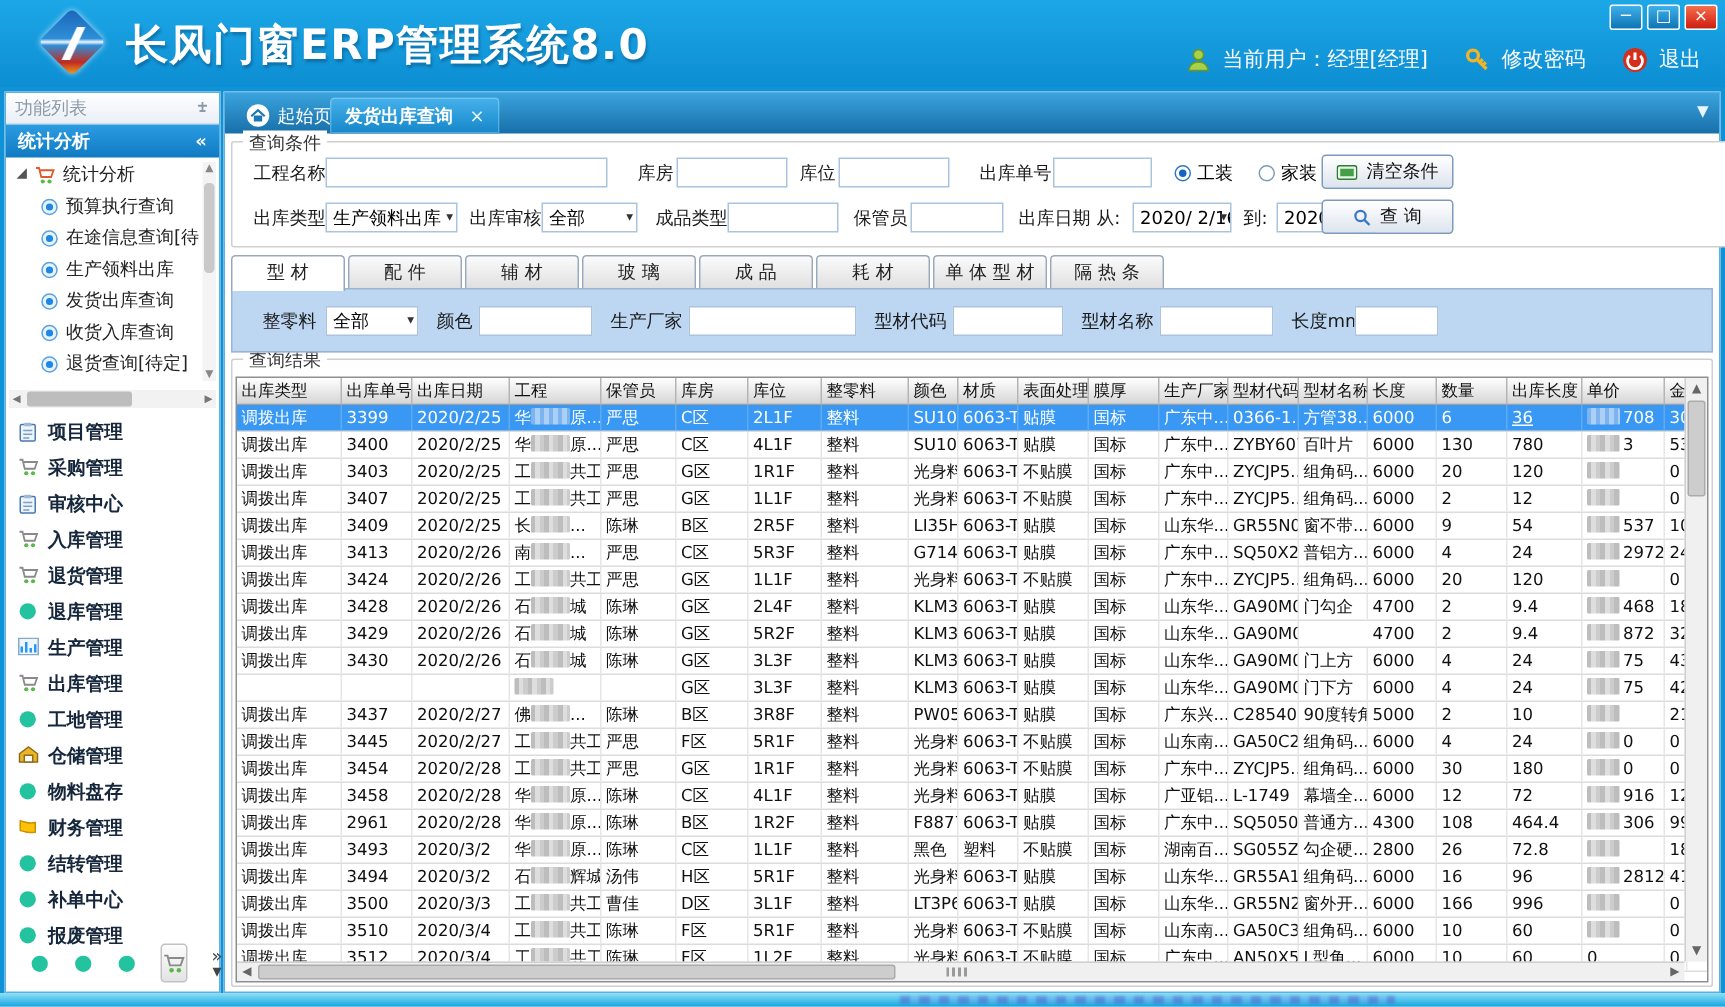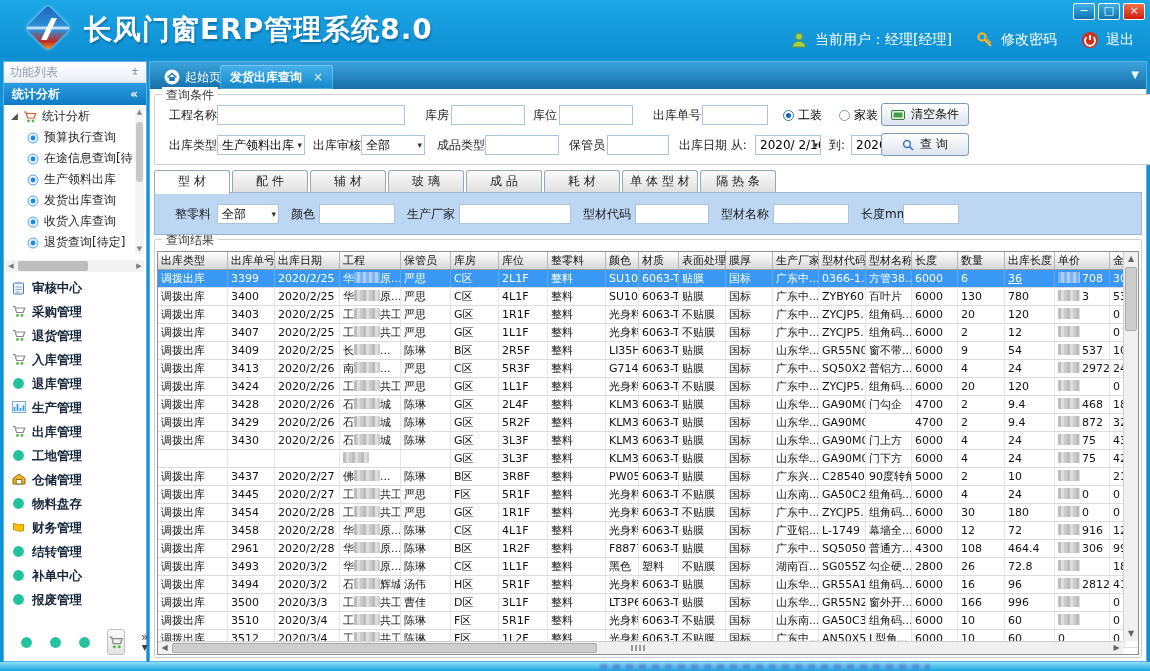--- a/index.html
+++ b/index.html
@@ -260,42 +260,49 @@
     <div class="thumb"></div>
     <span class="ar" style="right:0">▶</span>
   </div>
   <div class="modules" id="module-list">
       <div class="module"><span class="ic">
           <svg width="13" height="14" viewBox="0 0 12 14">
             <rect x="1" y="2" width="10" height="11" rx="1" fill="#eef4fb" stroke="#4a78b0"></rect>
             <rect x="3.5" y="0.8" width="5" height="2.4" rx="0.8" fill="#9db8d6"></rect>
             <path d="M3 6h6M3 8.5h6M3 11h4" stroke="#7aa0c8" stroke-width="0.9"></path>
           </svg>
-        </span><span>审核中心</span></div>
+        </span><span>项目管理</span></div>
       <div class="module"><span class="ic">
           <svg width="14" height="13" viewBox="0 0 14 12">
             <path d="M1 1h2l1.5 6h6.6l1.6-4.5H4" fill="none" stroke="#8a8a8a" stroke-width="1.2"></path>
             <circle cx="5.5" cy="10" r="1.4" fill="#57b947"></circle>
             <circle cx="10" cy="10" r="1.4" fill="#57b947"></circle>
           </svg>
         </span><span>采购管理</span></div>
       <div class="module"><span class="ic">
+          <svg width="13" height="14" viewBox="0 0 12 14">
+            <rect x="1" y="2" width="10" height="11" rx="1" fill="#eef4fb" stroke="#4a78b0"></rect>
+            <rect x="3.5" y="0.8" width="5" height="2.4" rx="0.8" fill="#9db8d6"></rect>
+            <path d="M3 6h6M3 8.5h6M3 11h4" stroke="#7aa0c8" stroke-width="0.9"></path>
+          </svg>
+        </span><span>审核中心</span></div>
+      <div class="module"><span class="ic">
           <svg width="14" height="13" viewBox="0 0 14 12">
             <path d="M1 1h2l1.5 6h6.6l1.6-4.5H4" fill="none" stroke="#8a8a8a" stroke-width="1.2"></path>
             <circle cx="5.5" cy="10" r="1.4" fill="#57b947"></circle>
             <circle cx="10" cy="10" r="1.4" fill="#57b947"></circle>
           </svg>
-        </span><span>退货管理</span></div>
+        </span><span>入库管理</span></div>
       <div class="module"><span class="ic">
           <svg width="14" height="13" viewBox="0 0 14 12">
             <path d="M1 1h2l1.5 6h6.6l1.6-4.5H4" fill="none" stroke="#8a8a8a" stroke-width="1.2"></path>
             <circle cx="5.5" cy="10" r="1.4" fill="#57b947"></circle>
             <circle cx="10" cy="10" r="1.4" fill="#57b947"></circle>
           </svg>
-        </span><span>入库管理</span></div>
+        </span><span>退货管理</span></div>
       <div class="module"><span class="ic">
           <svg width="13" height="13" viewBox="0 0 12 12">
             <circle cx="6" cy="6" r="5" fill="#23c3a0"></circle>
           </svg>
         </span><span>退库管理</span></div>
       <div class="module"><span class="ic">
           <svg width="14" height="12" viewBox="0 0 14 12">
             <rect x="0.5" y="0.5" width="13" height="11" fill="#eef6ff" stroke="#88a8c8"></rect>
             <path d="M2.5 10V6M5.5 10V3M8.5 10V7M11.5 10V4.5" stroke="#2196f3" stroke-width="1.6"></path>
           </svg>

